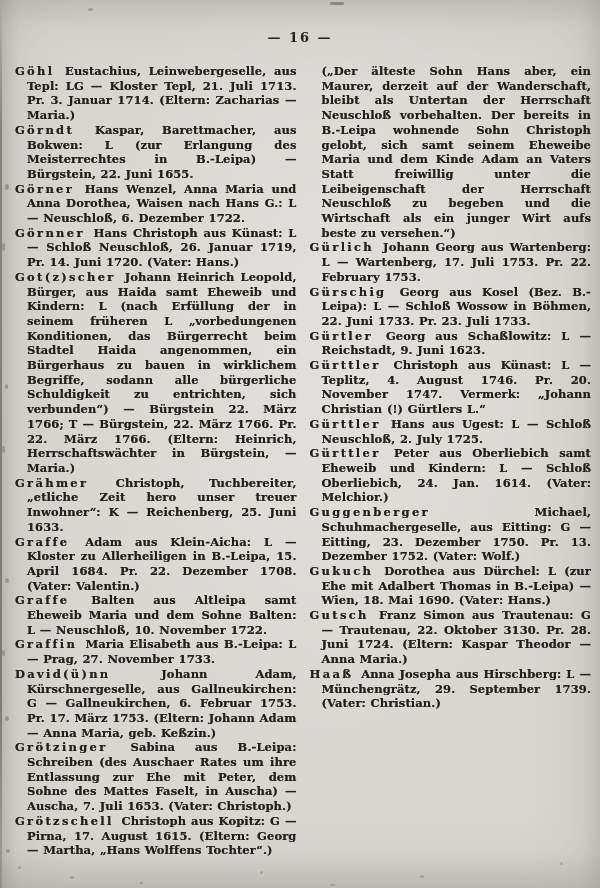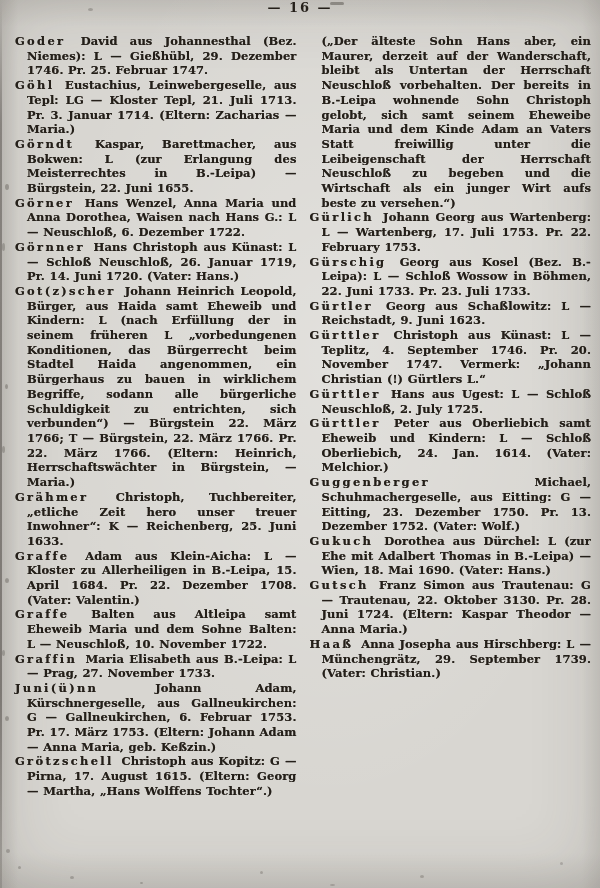--- a/index.html
+++ b/index.html
@@ -8,21 +8,21 @@
     background:#d8d6d1;
     background-image:
       radial-gradient(ellipse at 55% 40%, rgba(255,255,255,0.25) 0%, rgba(255,255,255,0) 60%),
       linear-gradient(to right, rgba(90,85,78,0.16) 0%, rgba(90,85,78,0) 3%, rgba(90,85,78,0) 97%, rgba(90,85,78,0.10) 100%),
       linear-gradient(to bottom, rgba(90,85,78,0.10) 0%, rgba(90,85,78,0) 3%, rgba(90,85,78,0) 96%, rgba(90,85,78,0.12) 100%);
     box-shadow: inset 0 0 70px rgba(60,55,48,0.18);
     font-family:"DejaVu Serif","Liberation Serif",serif;
     color:#241f19;
   }
   .page-number{
-    text-align:center;margin:0;
+    text-align:center;margin:0;padding-top:30px;
     font-size:13px;font-weight:bold;letter-spacing:2px;
   }
   .columns{display:flex;gap:13px;padding:19px 9px 0 15px;}
   .col{width:282px;}
   .entry{
     margin:0;font-size:11.5px;line-height:14.7px;font-weight:bold;
     text-align:justify;padding-left:12px;text-indent:-12px;
     word-spacing:0.5px;letter-spacing:0.1px;
     text-shadow:0 0 0.5px rgba(36,31,25,0.65);
   }
@@ -37,39 +37,39 @@
 </head>
 <body>
 
 <div class="page">
   <div class="edge-left"></div>
 
   <p class="page-number">— 16 —</p>
 
   <div class="columns">
     <div class="col" id="col-left">
-        <p class="entry"><span class="headword">Goder</span> <span>David aus Johannesthal (Bez. Niemes): L — Gießhübl, 29. Dezember 1746. Pr. 25. Februar 1747.</span></p>
         <p class="entry"><span class="headword">Göhl</span> <span>Eustachius, Leinwebergeselle, aus Tepl: LG — Kloster Tepl, 21. Juli 1713. Pr. 3. Januar 1714. (Eltern: Zacharias — Maria.)</span></p>
         <p class="entry"><span class="headword">Görndt</span> <span>Kaspar, Barettmacher, aus Bokwen: L (zur Erlangung des Meisterrechtes in B.-Leipa) — Bürgstein, 22. Juni 1655.</span></p>
         <p class="entry"><span class="headword">Görner</span> <span>Hans Wenzel, Anna Maria und Anna Dorothea, Waisen nach Hans G.: L — Neuschloß, 6. Dezember 1722.</span></p>
         <p class="entry"><span class="headword">Görnner</span> <span>Hans Christoph aus Künast: L — Schloß Neuschloß, 26. Januar 1719, Pr. 14. Juni 1720. (Vater: Hans.)</span></p>
         <p class="entry"><span class="headword">Got(z)scher</span> <span>Johann Heinrich Leopold, Bürger, aus Haida samt Eheweib und Kindern: L (nach Erfüllung der in seinem früheren L „vorbedungenen Konditionen, das Bürgerrecht beim Stadtel Haida angenommen, ein Bürgerhaus zu bauen in wirklichem Begriffe, sodann alle bürgerliche Schuldigkeit zu entrichten, sich verbunden“) — Bürgstein 22. März 1766; T — Bürgstein, 22. März 1766. Pr. 22. März 1766. (Eltern: Heinrich, Herrschaftswächter in Bürgstein, — Maria.)</span></p>
         <p class="entry"><span class="headword">Grähmer</span> <span>Christoph, Tuchbereiter, „etliche Zeit hero unser treuer Inwohner“: K — Reichenberg, 25. Juni 1633.</span></p>
         <p class="entry"><span class="headword">Graffe</span> <span>Adam aus Klein-Aicha: L — Kloster zu Allerheiligen in B.-Leipa, 15. April 1684. Pr. 22. Dezember 1708. (Vater: Valentin.)</span></p>
         <p class="entry"><span class="headword">Graffe</span> <span>Balten aus Altleipa samt Eheweib Maria und dem Sohne Balten: L — Neuschloß, 10. November 1722.</span></p>
         <p class="entry"><span class="headword">Graffin</span> <span>Maria Elisabeth aus B.-Leipa: L — Prag, 27. November 1733.</span></p>
-        <p class="entry"><span class="headword">Juni(ü)nn</span> <span>Johann Adam, Kürschnergeselle, aus Gallneukirchen: G — Gallneukirchen, 6. Februar 1753. Pr. 17. März 1753. (Eltern: Johann Adam — Anna Maria, geb. Keßzin.)</span></p>
+        <p class="entry"><span class="headword">David(ü)nn</span> <span>Johann Adam, Kürschnergeselle, aus Gallneukirchen: G — Gallneukirchen, 6. Februar 1753. Pr. 17. März 1753. (Eltern: Johann Adam — Anna Maria, geb. Keßzin.)</span></p>
+        <p class="entry"><span class="headword">Grötzinger</span> <span>Sabina aus B.-Leipa: Schreiben (des Auschaer Rates um ihre Entlassung zur Ehe mit Peter, dem Sohne des Mattes Faselt, in Auscha) — Auscha, 7. Juli 1653. (Vater: Christoph.)</span></p>
         <p class="entry"><span class="headword">Grötzschell</span> <span>Christoph aus Kopitz: G — Pirna, 17. August 1615. (Eltern: Georg — Martha, „Hans Wolffens Tochter“.)</span></p>
       </div>
     <div class="col" id="col-right">
         <p class="entry cont"><span>(„Der älteste Sohn Hans aber, ein Maurer, derzeit auf der Wanderschaft, bleibt als Untertan der Herrschaft Neuschloß vorbehalten. Der bereits in B.-Leipa wohnende Sohn Christoph gelobt, sich samt seinem Eheweibe Maria und dem Kinde Adam an Vaters Statt freiwillig unter die Leibeigenschaft der Herrschaft Neuschloß zu begeben und die Wirtschaft als ein junger Wirt aufs beste zu versehen.“)</span></p>
         <p class="entry"><span class="headword">Gürlich</span> <span>Johann Georg aus Wartenberg: L — Wartenberg, 17. Juli 1753. Pr. 22. February 1753.</span></p>
         <p class="entry"><span class="headword">Gürschig</span> <span>Georg aus Kosel (Bez. B.-Leipa): L — Schloß Wossow in Böhmen, 22. Juni 1733. Pr. 23. Juli 1733.</span></p>
         <p class="entry"><span class="headword">Gürtler</span> <span>Georg aus Schaßlowitz: L — Reichstadt, 9. Juni 1623.</span></p>
-        <p class="entry"><span class="headword">Gürttler</span> <span>Christoph aus Künast: L — Teplitz, 4. September 1746. Pr. 20. November 1747. Vermerk: „Johann Christian (!) Gürtlers L.“</span></p>
+        <p class="entry"><span class="headword">Gürttler</span> <span>Christoph aus Künast: L — Teplitz, 4. August 1746. Pr. 20. November 1747. Vermerk: „Johann Christian (!) Gürtlers L.“</span></p>
         <p class="entry"><span class="headword">Gürttler</span> <span>Hans aus Ugest: L — Schloß Neuschloß, 2. July 1725.</span></p>
         <p class="entry"><span class="headword">Gürttler</span> <span>Peter aus Oberliebich samt Eheweib und Kindern: L — Schloß Oberliebich, 24. Jan. 1614. (Vater: Melchior.)</span></p>
         <p class="entry"><span class="headword">Guggenberger</span> <span>Michael, Schuhmachergeselle, aus Eitting: G — Eitting, 23. Dezember 1750. Pr. 13. Dezember 1752. (Vater: Wolf.)</span></p>
         <p class="entry"><span class="headword">Gukuch</span> <span>Dorothea aus Dürchel: L (zur Ehe mit Adalbert Thomas in B.-Leipa) — Wien, 18. Mai 1690. (Vater: Hans.)</span></p>
         <p class="entry"><span class="headword">Gutsch</span> <span>Franz Simon aus Trautenau: G — Trautenau, 22. Oktober 3130. Pr. 28. Juni 1724. (Eltern: Kaspar Theodor — Anna Maria.)</span></p>
         <p class="entry"><span class="headword">Haaß</span> <span>Anna Josepha aus Hirschberg: L — Münchengrätz, 29. September 1739. (Vater: Christian.)</span></p>
       </div>
   </div>
 
   <i class="speck" style="left:330px;top:2px;width:14px;height:3px;opacity:.45;border-radius:2px;"></i>

